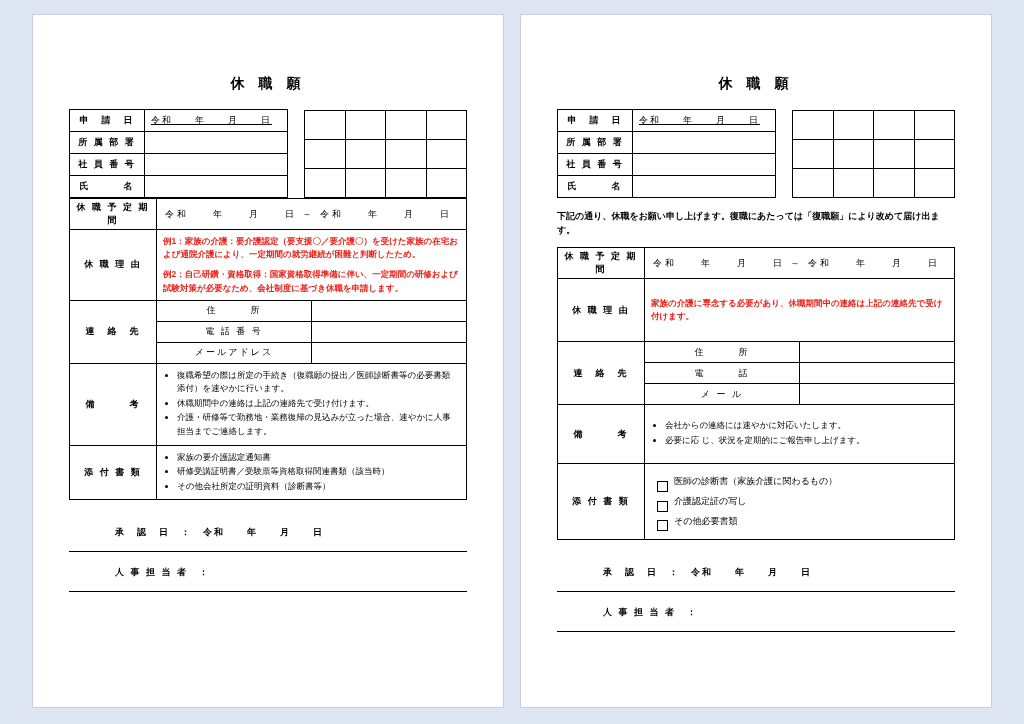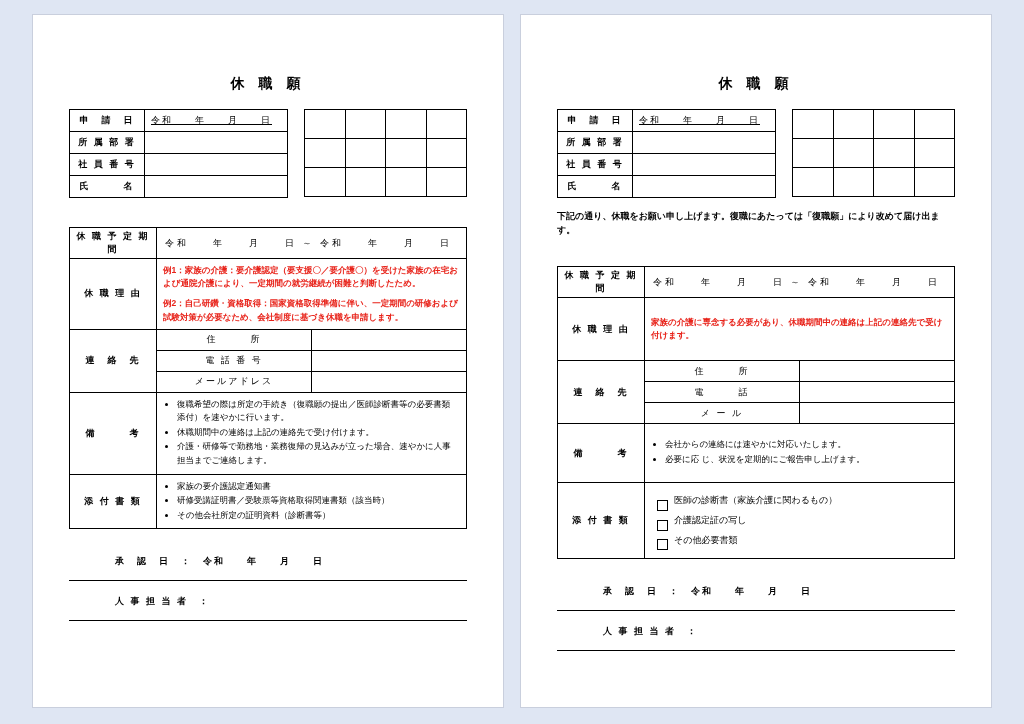--- a/index.html
+++ b/index.html
@@ -45,21 +45,21 @@
     font-size: 9px;
     color: #000;
   }
   td {
     border: 1px solid #000;
     padding: 2px 4px;
     vertical-align: middle;
   }
   .hdr-wrap {
     display: flex;
-    align-items: flex-start;
+    align-items: flex-end;
     gap: 16px;
   }
   .applicant-table {
     width: 232px;
   }
   .applicant-table td.lbl {
     width: 66px;
     text-align: center;
     letter-spacing: 2px;
     font-size: 9px;
@@ -82,21 +82,20 @@
   .lead {
     font-size: 9px;
     line-height: 1.5;
     margin: 12px 0 10px 0;
     color: #000;
     font-weight: bold;
   }
   .main-table {
     width: 100%;
     table-layout: fixed;
-    margin-top: 29px;
   }
   .main-table td.rowlbl {
     width: 78px;
     text-align: center;
     letter-spacing: 2px;
     font-weight: bold;
     font-size: 9px;
   }
   .main-table td.sublbl {
     width: 72px;

